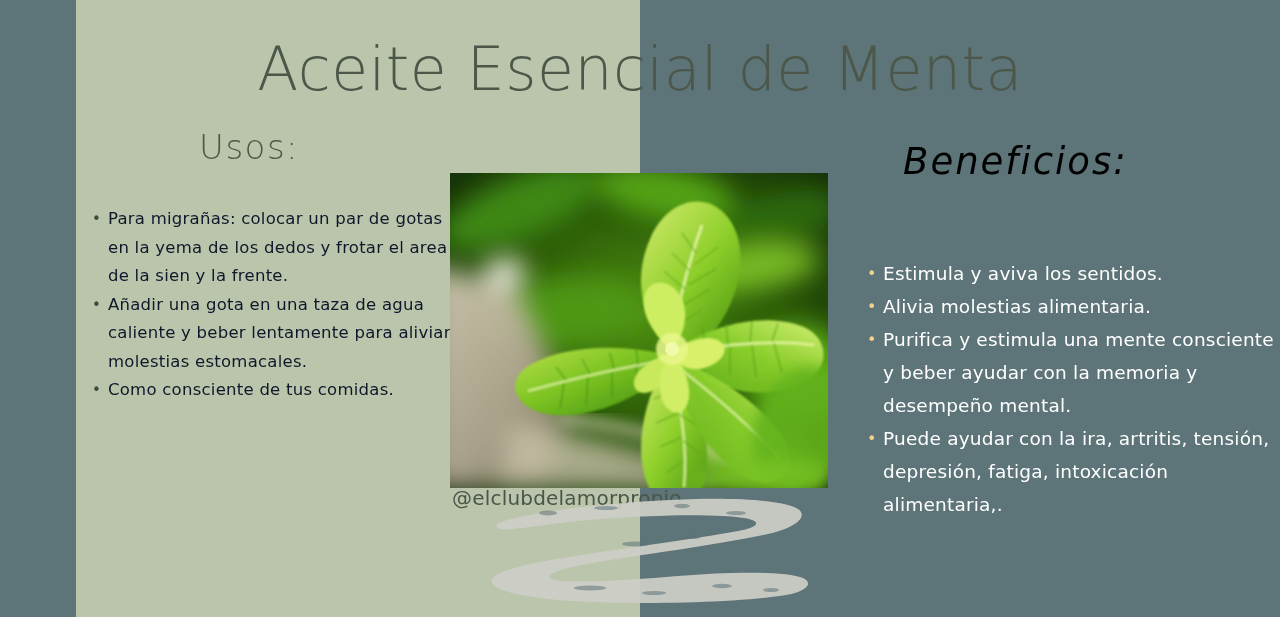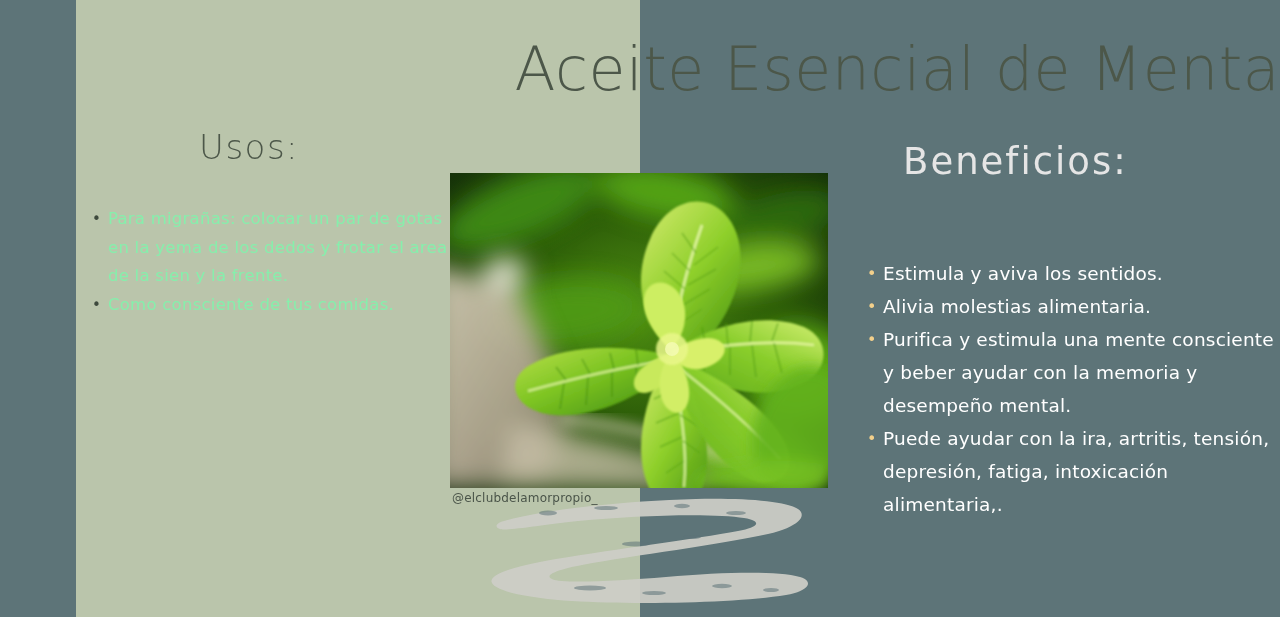--- a/index.html
+++ b/index.html
@@ -29,21 +29,21 @@
     left: 76px; top: 0;
     width: 564px; height: 617px;
     background: #bac5ab;
   }
 
   
   .poster-title {
     position: absolute;
     left: 0; top: 36px;
     width: 1280px;
-    text-align: right;
+    text-align: center;
     font-size: 60px;
     font-weight: 300;
     letter-spacing: 0.5px;
     color: #4c5749;
     line-height: 1.1;
     font-family: "DejaVu Sans", "Liberation Sans", sans-serif;
     white-space: nowrap;
   }
 
   
@@ -56,21 +56,21 @@
     letter-spacing: 1.5px;
     line-height: 1.2;
   }
   .usos-list {
     position: absolute;
     left: 86px; top: 205px;
     width: 345px;
     margin: 0;
     padding: 0 0 0 22px;
     list-style: none;
-    color: #86efac;
+    color: #0f172a;
     font-size: 16.5px;
     line-height: 28.5px;
     letter-spacing: 0.25px;
   }
   .usos-list li {
     position: relative;
     margin: 0 0 0 0;
   }
   .usos-list li::before {
     content: "\2022";
@@ -80,23 +80,24 @@
     font-size: 15px;
     color: #3e4a3d;
   }
 
   
   .beneficios-heading {
     position: absolute;
     left: 903px; top: 140px;
     font-size: 37px;
     font-weight: 400;
-    color: #e5e5e5;
+    color: #000000;
     letter-spacing: 2px;
     line-height: 1.2;
+    font-style: italic;
   }
   .beneficios-list {
     position: absolute;
     left: 849px; top: 245px;
     width: 400px;
     margin: 12px;
     padding: 0 0 0 22px;
     list-style: none;
     color: #ffffff;
     font-size: 18.5px;
@@ -122,21 +123,21 @@
     width: 378px; height: 315px;
     overflow: hidden;
     background: #1d3a09;
   }
   .photo-frame svg { display: block; }
 
   
   .handle {
     position: absolute;
     left: 452px; top: 488px;
-    font-size: 12px;
+    font-size: 20px;
     color: #4a5449;
     letter-spacing: 0.2px;
     line-height: 20px;
   }
 
   
   .brush {
     position: absolute;
     left: 486px; top: 487px;
     width: 330px; height: 125px;
@@ -150,20 +151,21 @@
 
   <div class="panel-teal"></div>
   <div class="panel-sage"></div>
 
   <div class="poster-title">Aceite Esencial de Menta</div>
 
   <div class="usos-heading">Usos:</div>
 
   <ul class="usos-list">
     <li>Para migrañas: colocar un par de gotas en la yema de los dedos y frotar el area de la sien y la frente.</li>
+    <li>Añadir una gota en una taza de agua caliente y beber lentamente para aliviar molestias estomacales.</li>
     <li>Como consciente de tus comidas.</li>
   </ul>
 
   <div class="photo-frame">
     <svg width="378" height="315" viewBox="0 0 378 315" xmlns="http://www.w3.org/2000/svg">
       <defs>
         <radialGradient id="bgGlow" cx="50%" cy="45%" r="75%">
           <stop offset="0%" stop-color="#4f8f12"></stop>
           <stop offset="45%" stop-color="#2c5c08"></stop>
           <stop offset="100%" stop-color="#11280a"></stop>

